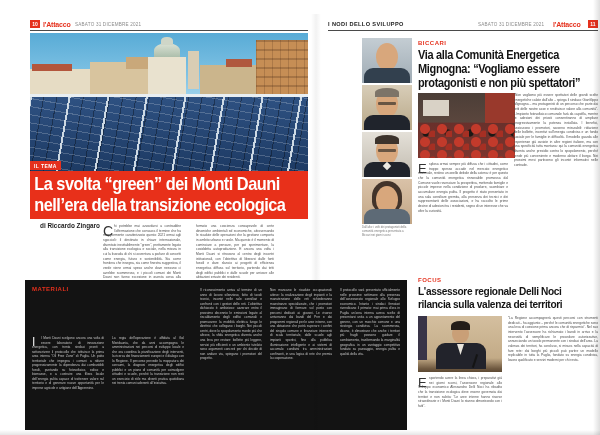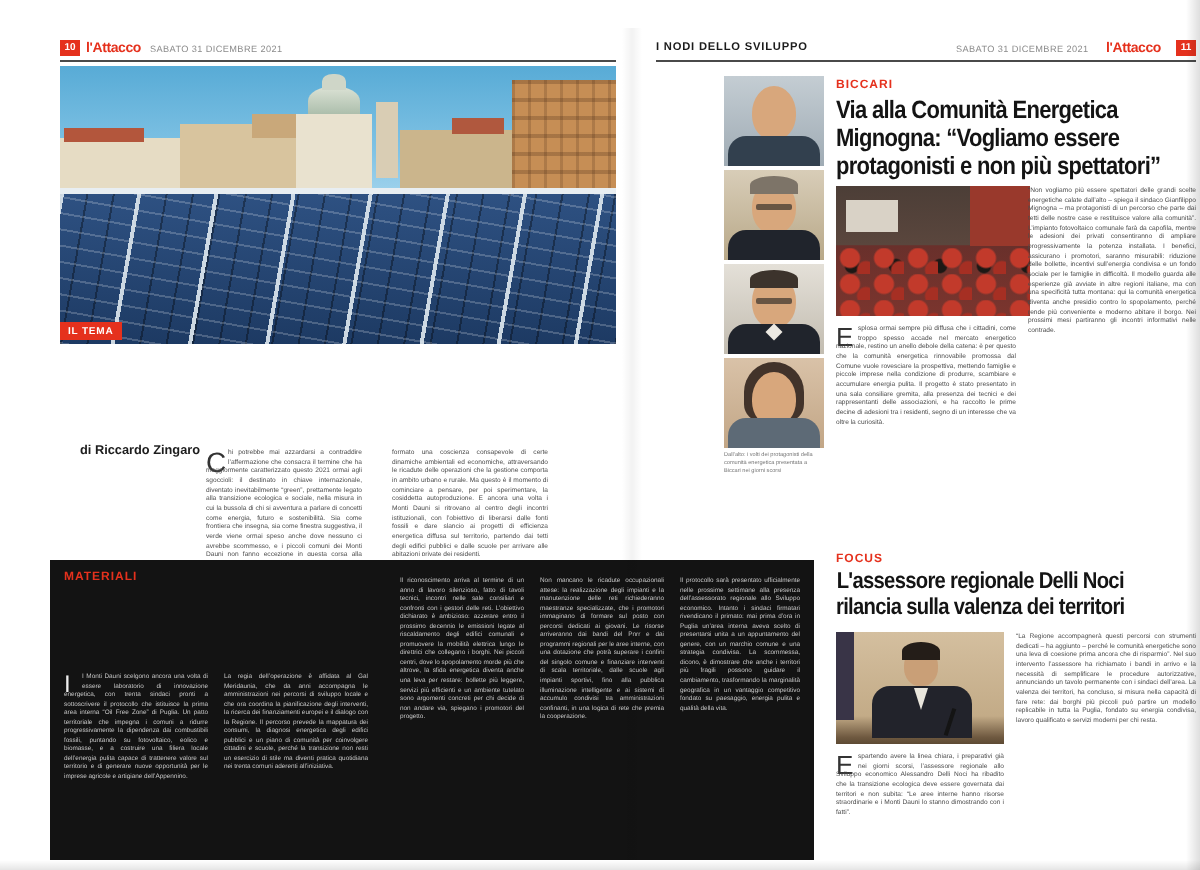--- a/index.html
+++ b/index.html
@@ -122,20 +122,24 @@
     <div class="bld" style="left:170px;top:32px;width:56px;height:32px;background:#cbb58c;"></div>
     <div class="bld" style="left:196px;top:26px;width:26px;height:8px;background:#b0583e;"></div>
     <div class="bld" style="left:226px;top:7px;width:52px;height:80px;
          background:repeating-linear-gradient(180deg,rgba(70,40,20,.25) 0 2px,rgba(0,0,0,0) 2px 9px),
                     repeating-linear-gradient(90deg,rgba(70,40,20,.2) 0 1.5px,rgba(0,0,0,0) 1.5px 8px),#c68e55;"></div>
     <div class="panels-top"></div>
     <div class="panels"></div>
   </div>
 
   <div class="abs kicker">IL TEMA</div>
+  <div class="abs banner">
+    <div class="banner-line">La svolta “green” dei Monti Dauni</div>
+    <div class="banner-line">nell’era della transizione ecologica</div>
+  </div>
   <div class="abs byline">di Riccardo Zingaro</div>
 
   <div class="abs dropcap" style="left:103px;top:224px;font-size:14px;">C</div>
   <div class="abs bodycol padcap" style="left:103px;top:224px;width:78px;height:54px;">hi potrebbe mai azzardarsi a contraddire l’affermazione che consacra il termine che ha maggiormente caratterizzato questo 2021 ormai agli sgoccioli: il destinato in chiave internazionale, diventato inevitabilmente “green”, prettamente legato alla transizione ecologica e sociale, nella misura in cui la bussola di chi si avventura a parlare di concetti come energia, futuro e sostenibilità. Sia come frontiera che insegna, sia come finestra suggestiva, il verde viene ormai speso anche dove nessuno ci avrebbe scommesso, e i piccoli comuni dei Monti Dauni non fanno eccezione in questa corsa alla riconversione delle fonti.</div>
   <div class="abs bodycol" style="left:196px;top:224px;width:78px;height:54px;">formato una coscienza consapevole di certe dinamiche ambientali ed economiche, attraversando le ricadute delle operazioni che la gestione comporta in ambito urbano e rurale. Ma questo è il momento di cominciare a pensare, per poi sperimentare, la cosiddetta autoproduzione. E ancora una volta i Monti Dauni si ritrovano al centro degli incontri istituzionali, con l’obiettivo di liberarsi dalle fonti fossili e dare slancio ai progetti di efficienza energetica diffusa sul territorio, partendo dai tetti degli edifici pubblici e dalle scuole per arrivare alle abitazioni private dei residenti.</div>
 
   <div class="abs blackblock">
     <div class="abs red-label" style="left:7px;top:6px;">MATERIALI</div>
     <div class="bb-col bb-dropcap" style="left:7px;top:56px;width:72px;height:88px;">I Monti Dauni scelgono ancora una volta di essere laboratorio di innovazione energetica, con trenta sindaci pronti a sottoscrivere il protocollo che istituisce la prima area interna “Oil Free Zone” di Puglia. Un patto territoriale che impegna i comuni a ridurre progressivamente la dipendenza dai combustibili fossili, puntando su fotovoltaico, eolico e biomasse, e a costruire una filiera locale dell’energia pulita capace di trattenere valore sul territorio e di generare nuove opportunità per le imprese agricole e artigiane dell’Appennino.</div>
     <div class="abs dropcap" style="left:7px;top:56px;font-size:12px;color:#eee;">I</div>
@@ -179,21 +183,21 @@
     <div class="screen"></div>
     <div class="redwall"></div>
     <div class="heads"></div>
     <div class="chairs"></div>
   </div>
   <div class="abs dropcap" style="left:418px;top:162px;font-size:13px;">E</div>
   <div class="abs bodycol padcap" style="left:418px;top:162px;width:90px;height:103px;">splosa ormai sempre più diffusa che i cittadini, come troppo spesso accade nel mercato energetico nazionale, restino un anello debole della catena: è per questo che la comunità energetica rinnovabile promossa dal Comune vuole rovesciare la prospettiva, mettendo famiglie e piccole imprese nella condizione di produrre, scambiare e accumulare energia pulita. Il progetto è stato presentato in una sala consiliare gremita, alla presenza dei tecnici e dei rappresentanti delle associazioni, e ha raccolto le prime decine di adesioni tra i residenti, segno di un interesse che va oltre la curiosità.</div>
   <div class="abs bodycol" style="left:514px;top:93px;width:84px;height:172px;">“Non vogliamo più essere spettatori delle grandi scelte energetiche calate dall’alto – spiega il sindaco Gianfilippo Mignogna – ma protagonisti di un percorso che parte dai tetti delle nostre case e restituisce valore alla comunità”. L’impianto fotovoltaico comunale farà da capofila, mentre le adesioni dei privati consentiranno di ampliare progressivamente la potenza installata. I benefici, assicurano i promotori, saranno misurabili: riduzione delle bollette, incentivi sull’energia condivisa e un fondo sociale per le famiglie in difficoltà. Il modello guarda alle esperienze già avviate in altre regioni italiane, ma con una specificità tutta montana: qui la comunità energetica diventa anche presidio contro lo spopolamento, perché rende più conveniente e moderno abitare il borgo. Nei prossimi mesi partiranno gli incontri informativi nelle contrade.</div>
 
   <div class="abs red-label" style="left:418px;top:277px;">FOCUS</div>
-  <div class="abs headline-dark fs11" style="left:418px;top:285px;text-align:center;">
+  <div class="abs headline-dark fs11" style="left:418px;top:285px;">
     <div class="hd-line">L'assessore regionale Delli Noci</div>
     <div class="hd-line">rilancia sulla valenza dei territori</div>
   </div>
   <div class="abs photo-focus">
     <div class="flag"></div>
     <div class="suit"></div>
     <div class="fhead"></div>
     <div class="fhair"></div>
     <div class="fshirt"></div>
     <div class="mic"></div>

